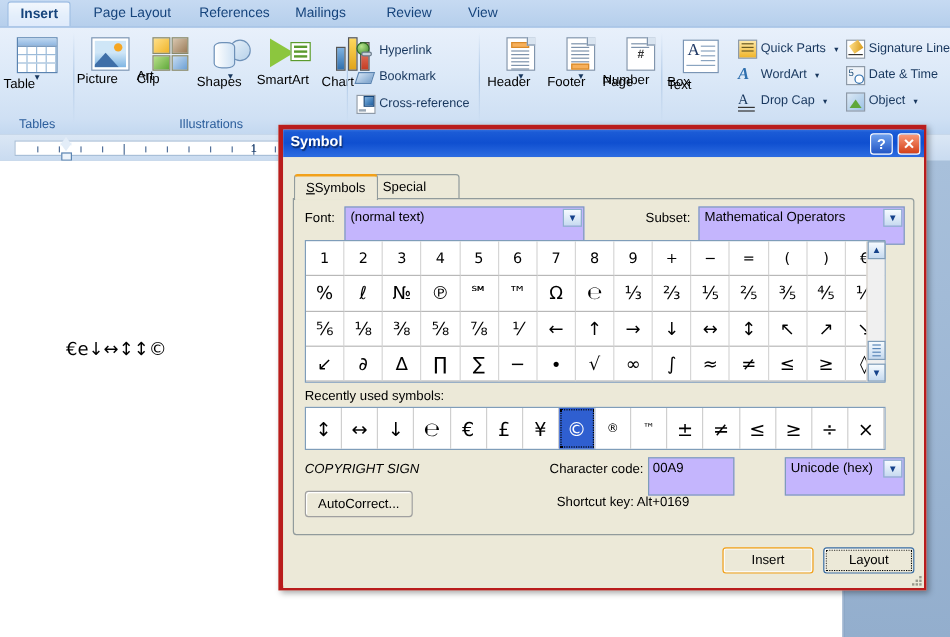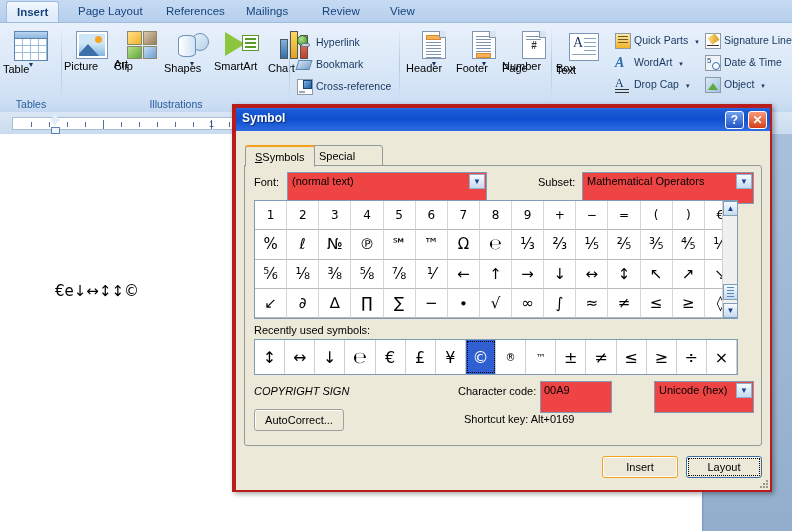--- a/index.html
+++ b/index.html
@@ -165,21 +165,21 @@
       font-weight: normal; z-index: 3; height: 22px; }
   #tabpanel {
     position: absolute; left: 8px; top: 34px; width: 518px; height: 281px;
     background: #ece9d8; border: 1px solid #919b9c; border-radius: 0 3px 3px 3px;
   }
 
   .lbl { position: absolute; font-size: 11px; color: #000; }
   .u { text-decoration: underline; }
 
   .combo {
-    position: absolute; height: 32px; background: #ef4444; border: 1px solid #7f9db9;
+    position: absolute; height: 32px; background: #c4b5fd; border: 1px solid #7f9db9;
     font-size: 11px; color: #000; line-height: 17px; padding-left: 4px;
   }
   .combo .arrow {
     position: absolute; right: 1px; top: 1px; width: 16px; height: 15px;
     background: linear-gradient(180deg,#f6fbff,#c6daf0); border: 1px solid #8fb0ce;
     color: #15428b; font-size: 8px; text-align: center; line-height: 14px;
   }
 
   
   #grid-wrap { position: absolute; left: 9px; top: 34px; width: 484px; height: 119px;

